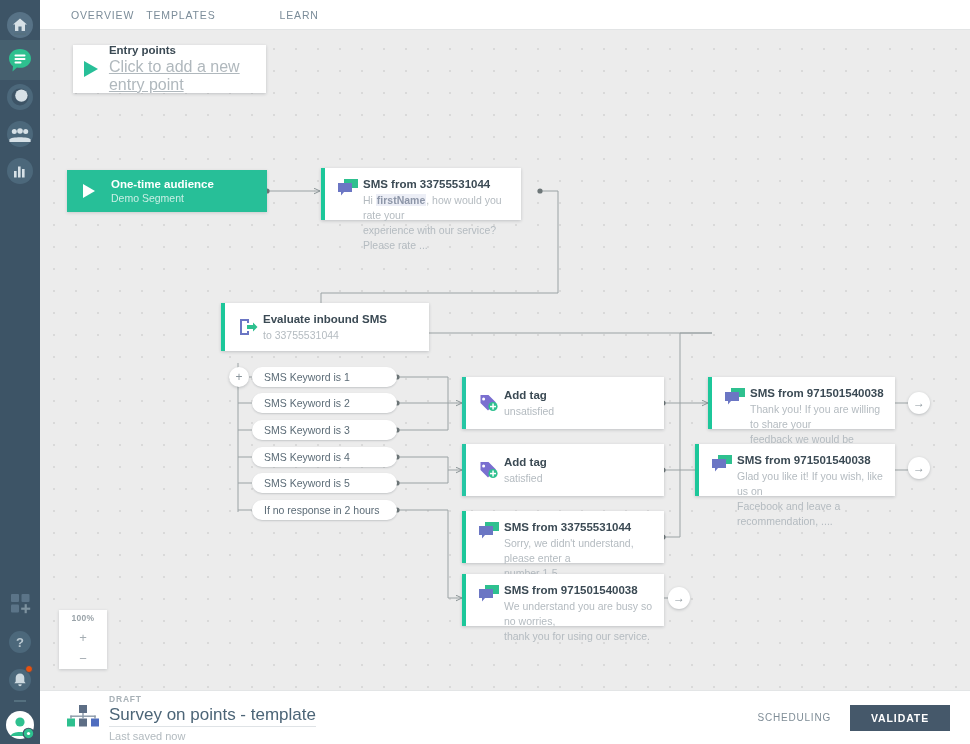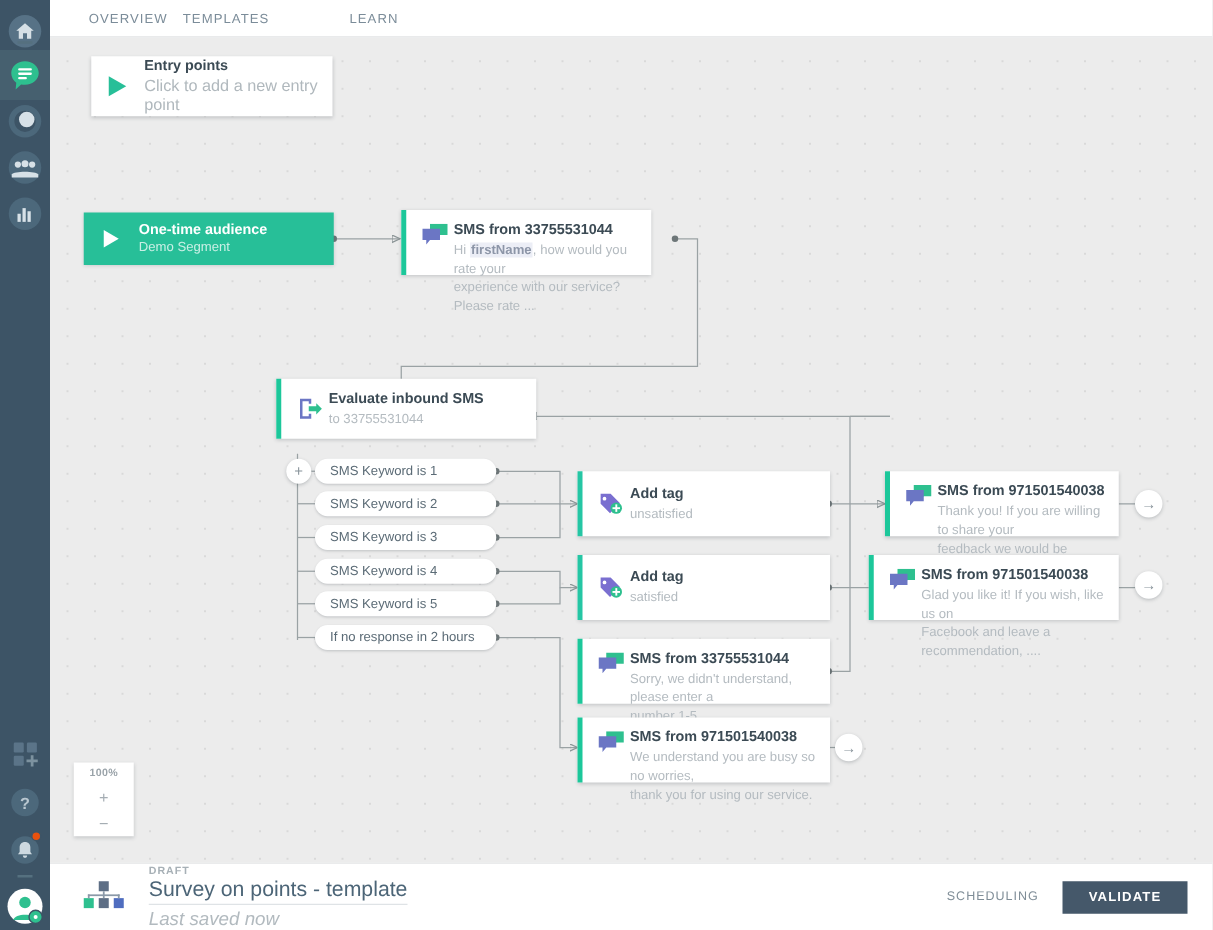--- a/index.html
+++ b/index.html
@@ -77,21 +77,21 @@
   }
 
   
   .entry-card {
     position: absolute; left: 33px; top: 15px; width: 193px; height: 48px;
     background: #fff; box-shadow: 0 1px 3px rgba(40,50,60,.22);
     display: flex; align-items: center; cursor: pointer;
   }
   .entry-card .play { width: 48px; display:flex; align-items:center; justify-content:center; }
   .entry-card .etitle { font-size: 11.5px; font-weight: bold; color: #3b4a54; }
-  .entry-card .esub { font-size: 13px; color: #b0b8bd; margin-top: 2px; }
+  .entry-card .esub { font-size: 16px; color: #b0b8bd; margin-top: 2px; text-decoration: underline; }
 
   
   .aud {
     position: absolute; left: 27px; top: 140px; width: 200px; height: 42px;
     background: #27bf98; display: flex; align-items: center; cursor: pointer;
     box-shadow: 0 1px 3px rgba(40,50,60,.18);
   }
   .aud .play { width: 44px; display:flex; align-items:center; justify-content:center; }
   .aud .atitle { font-size: 11.5px; font-weight: bold; color: #ffffff; }
   .aud .asub { font-size: 10.5px; color: #c9efe5; margin-top: 2px; }
@@ -125,28 +125,28 @@
     color:#a5adb3; font-size: 13px; cursor: pointer;
   }
 
   
   .bottombar {
     position: absolute; left: 40px; top: 690px; width: 930px; height: 54px;
     background: #ffffff; border-top: 1px solid #e3e5e6;
     display: flex; align-items: center; z-index: 30;
   }
   .bb-icon { margin-left: 23px; width: 40px; display:flex; justify-content:center; }
-  .bb-txt { margin-left: 16px; }
+  .bb-txt { margin-left: 6px; }
   .bb-draft { font-size: 8.5px; letter-spacing: .8px; color: #a7b0b6; font-weight: bold; }
   .bb-name {
     font-size: 17px; color: #4c6577; margin-top: 1px;
     border-bottom: 1px solid #dfe3e6; padding-bottom: 1px; display:inline-block;
     cursor: text;
   }
-  .bb-saved { font-size: 15px; color: #b2babf; margin-top: 3px; font-style: italic; }
+  .bb-saved { font-size: 11px; color: #b2babf; margin-top: 3px; }
   .bb-right { margin-left: auto; display: flex; align-items: center; }
   .bb-sched {
     font-size: 10px; letter-spacing: .8px; color: #7f8d97; cursor: pointer;
     margin-right: 19px;
   }
   .bb-validate {
     width: 100px; height: 26px; background: #45586a; color: #fff;
     font-size: 10.5px; letter-spacing: .9px; font-weight: bold;
     display: flex; align-items: center; justify-content: center;
     cursor: pointer; margin-right: 20px; border: none;

